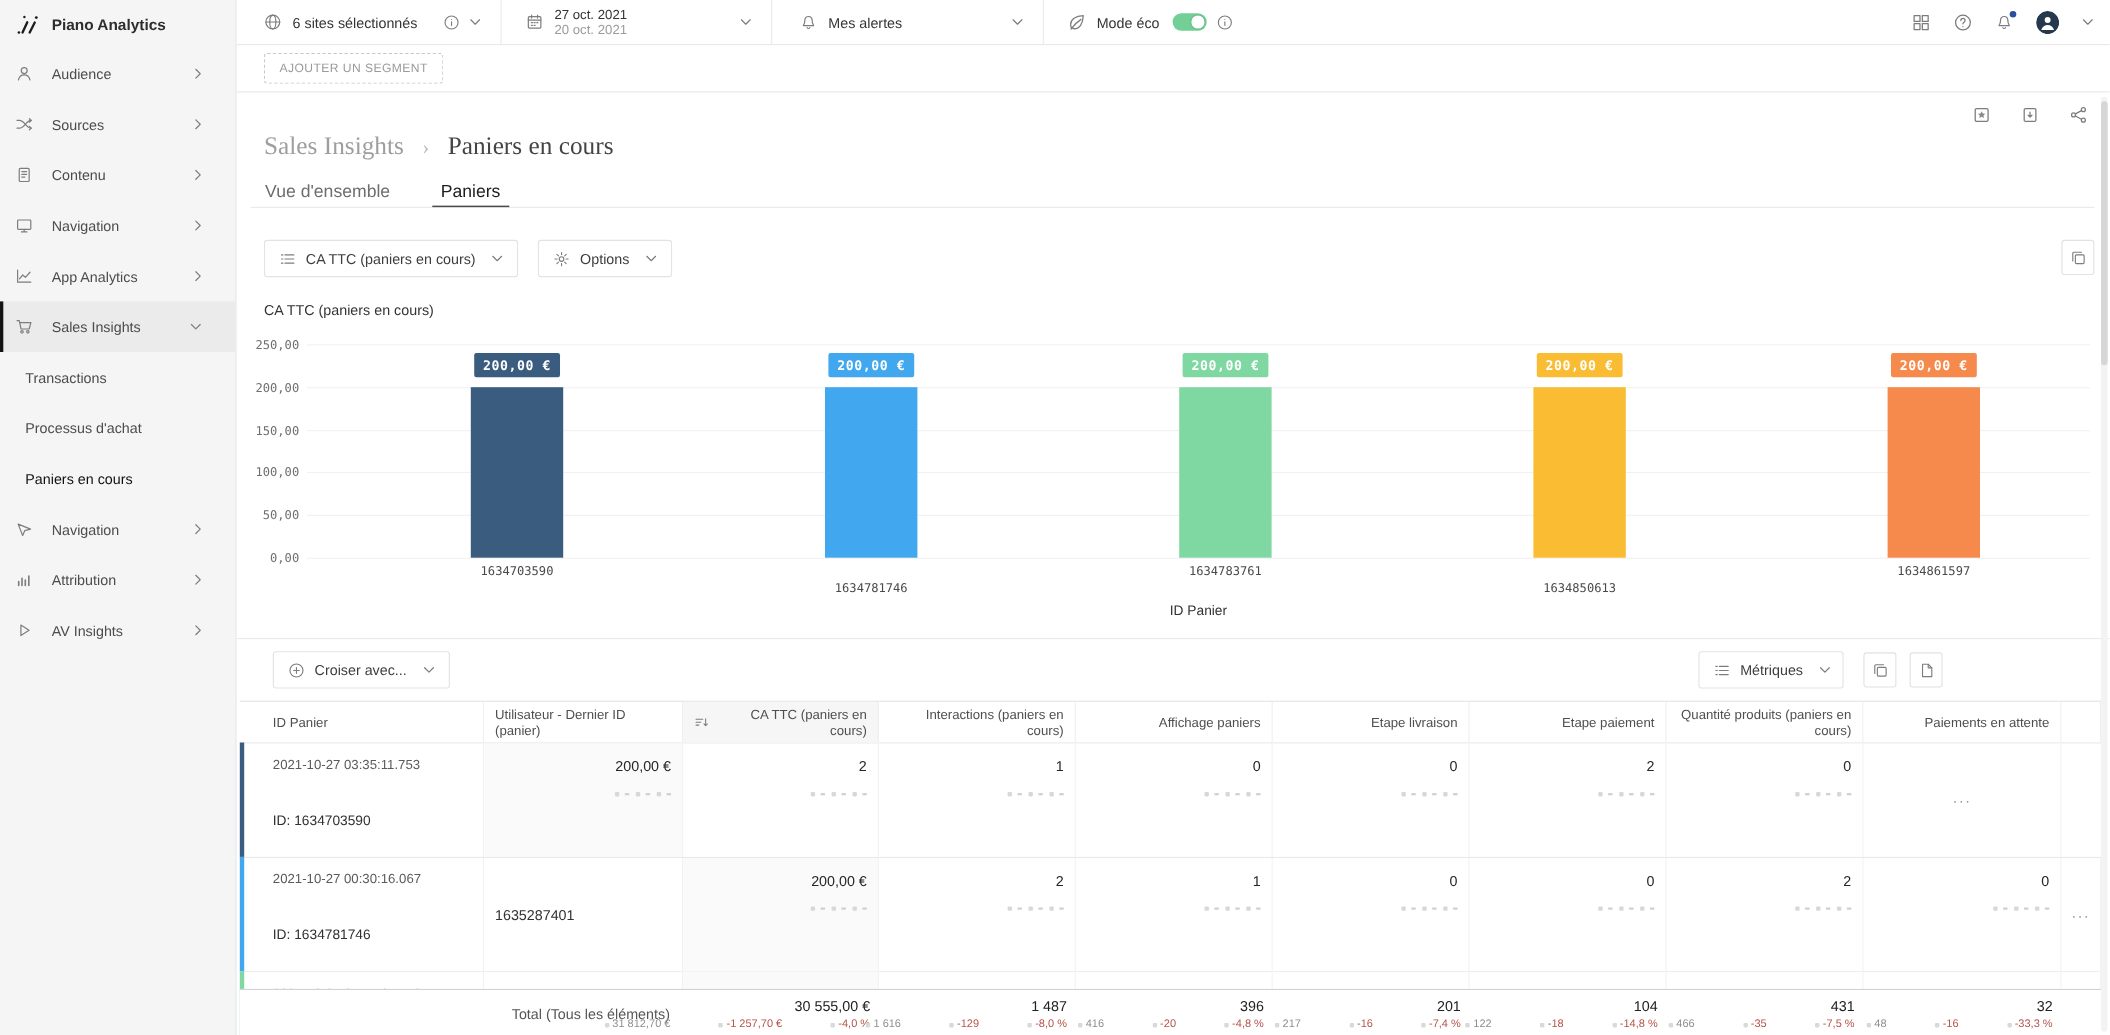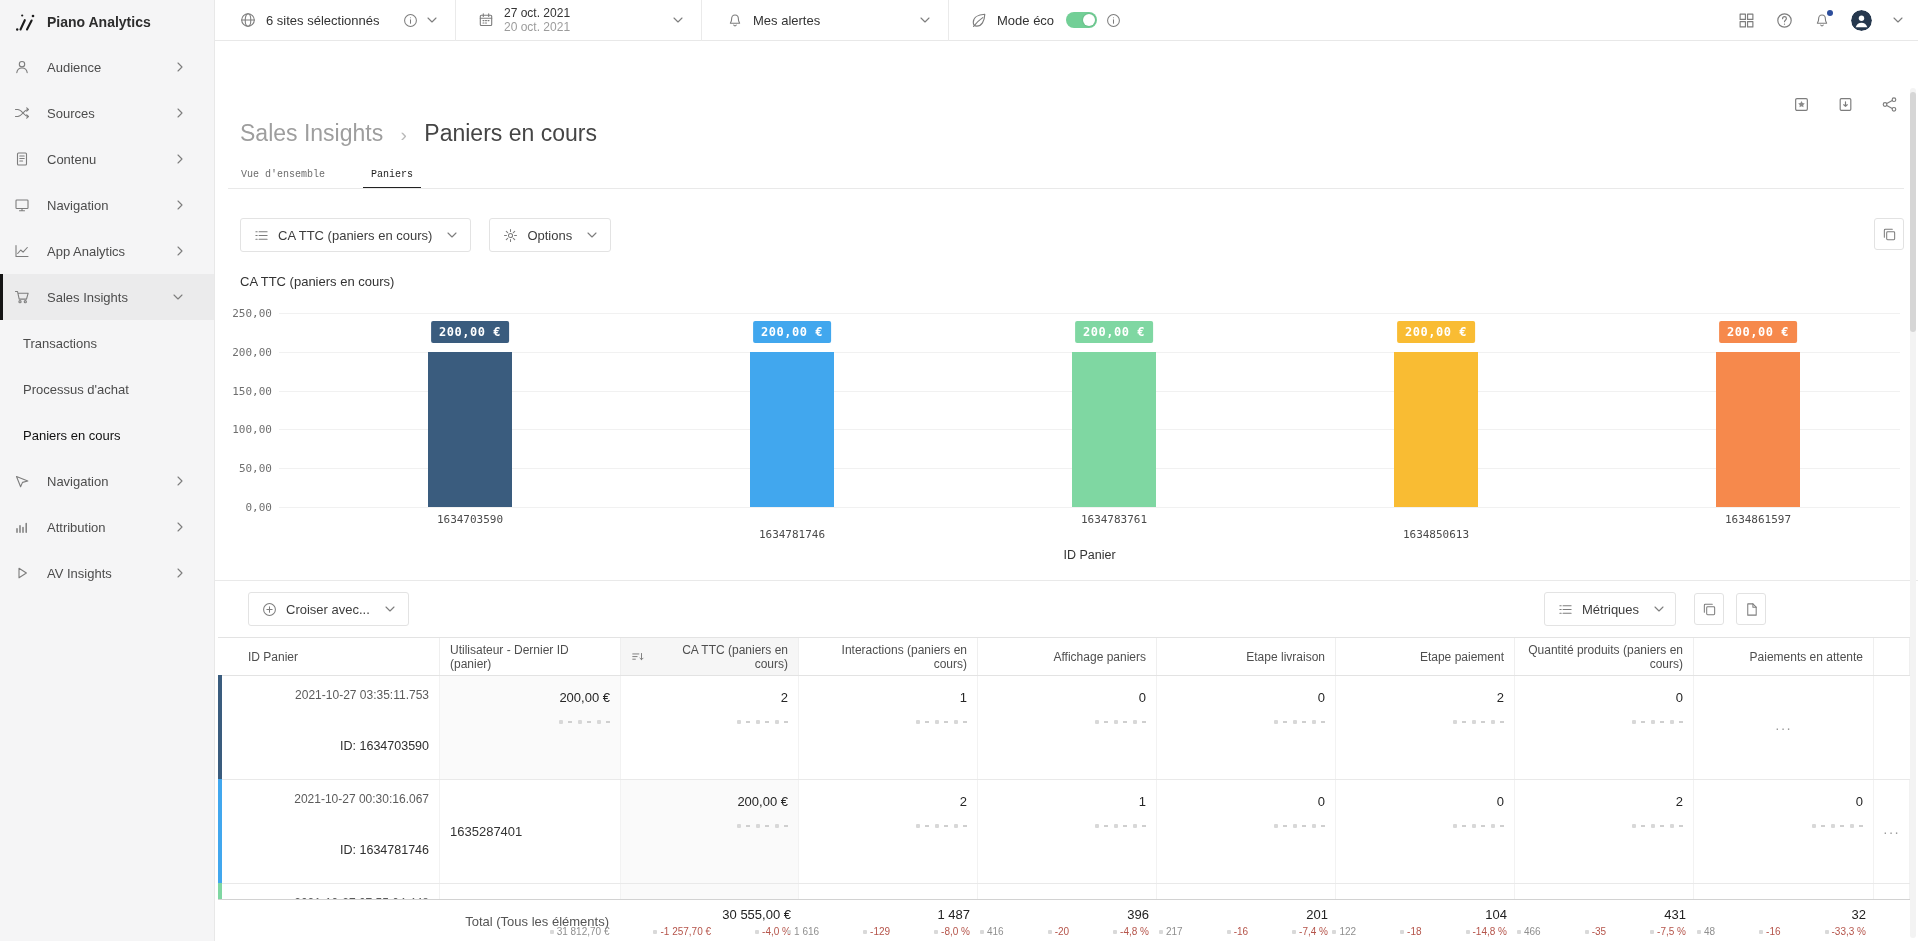--- a/index.html
+++ b/index.html
@@ -47,26 +47,26 @@
   
   .segmentbar { position:absolute; left:215px; top:41px; width:1703px; height:43px;
                 background:#fff; border-bottom:1px solid #e8e8e8; display:flex; align-items:center; z-index:3; }
   .seg-btn { margin-left:25px; border:1px dashed #c9c9c9; border-radius:3px; background:#fff;
              color:#9a9a9a; font-size:11px; letter-spacing:.4px; padding:7px 13px; cursor:pointer;
              font-family:"Liberation Sans", sans-serif; }
 
   
   .main { position:absolute; left:215px; top:84px; width:1703px; height:857px; background:#fff; }
   .page-actions { position:absolute; top:12px; right:20px; display:flex; gap:27px; }
-  .crumbs { position:absolute; left:25px; top:36px; font-size:23px; }
+  .crumbs { position:absolute; left:25px; top:36px; font-size:23px;font-family:Liberation Serif, serif; }
   .crumb-section { color:#9e9e9e; }
   .crumb-sep { color:#b9b9b9; margin:0 11px; font-size:19px; }
   .crumb-page { color:#454545; }
   .tabs { position:absolute; left:18px; top:78px; height:27px; display:flex; }
-  .tab { padding:0 8px; margin-right:30px; line-height:25px; font-size:10px; color:#6d6d6d; cursor:pointer;font-family:Liberation Mono, monospace; }
+  .tab { padding:0 8px; margin-right:30px; line-height:25px; font-size:16px; color:#6d6d6d; cursor:pointer; }
   .tab.active { color:#1d1d1d; border-bottom:2px solid #222; }
   .tabs-rule { position:absolute; left:13px; width:1676px; top:104px; height:1px; background:#e9e9e9; }
 
   .controls { position:absolute; left:25px; top:134px; display:flex; gap:18px; }
   .dd-btn { height:34px; display:flex; align-items:center; gap:9px; padding:0 13px;
             border:1px solid #e3e3e3; border-radius:3px; background:#fff; font-size:13px; color:#3d3d3d;
             cursor:pointer; font-family:"Liberation Sans", sans-serif; }
   .dd-btn .chev { margin-left:6px; }
   .ctrl-right { position:absolute; right:14px; top:134px; }
   .icon-btn { width:30px; height:32px; border:1px solid #e2e2e2; border-radius:3px; background:#fff;
@@ -101,21 +101,21 @@
   .table { position:absolute; left:3px; top:553px; width:1692px; }
   .t-head { border-top:1px solid #e3e3e3; border-bottom:1px solid #e3e3e3; height:39px; background:#fff; }
   .th { display:flex; align-items:center; padding:2px 10px; font-size:12px; color:#4f4f4f;
         border-right:1px solid #efefef; line-height:14px; cursor:pointer; }
   .th.c0 { padding-left:30px; }
   .th.num { justify-content:flex-end; text-align:right; }
   .th.hl { background:#f6f6f6; }
   .th .ic { margin-right:7px; flex:none; }
   .t-row { position:relative; height:104px; border-bottom:1px solid #e9e9e9; background:#fff; }
   .accent { position:absolute; left:0; top:-1px; bottom:0; width:4px; }
-  .td { border-right:1px solid #f2f2f2; padding:12px 10px 0 10px; overflow:hidden;text-align:right; }
+  .td { border-right:1px solid #f2f2f2; padding:12px 10px 0 10px; overflow:hidden; }
   .td.c0 { padding-left:30px; }
   .td.mid { display:flex; align-items:center; padding-top:0; font-size:13px; color:#333; }
   .td.num { text-align:right; }
   .td.hl { background:#fafafa; }
   .t-date { font-size:12px; color:#5b5b5b; display:block; }
   .t-id { font-size:12.5px; color:#2f2f2f; display:block; margin-top:37px; }
   .val { font-size:13px; color:#262626; }
   .dots { margin-top:14px; display:flex; justify-content:flex-end; align-items:center; }
   .sq { width:4px; height:4px; background:#d8d8d8; border-radius:1px; margin-left:6px; }
   .dsh { width:4px; height:2px; background:#cfcfcf; margin-left:5px; }
@@ -415,20 +415,23 @@
             </svg>
           </span></span>
       <span class="ic">
           <svg width="10" height="6" viewBox="0 0 10 6" fill="none" stroke="#7d7d7d" stroke-width="1.1" stroke-linecap="round" stroke-linejoin="round">
             <path d="M1 1l4 4 4-4"></path>
           </svg>
         </span>
     </div>
   </header>
 
+  <div class="segmentbar">
+    <button class="seg-btn">AJOUTER UN SEGMENT</button>
+  </div>
 
   <main class="main">
     <div class="page-actions">
       <span class="ic">
           <svg width="17" height="17" viewBox="0 0 16 16" fill="none" stroke="#7d7d7d" stroke-width="1.1" stroke-linecap="round" stroke-linejoin="round">
             <rect x="2.5" y="2.5" width="11" height="11" rx="1.2"></rect>
             <path d="M8 4.8l1 1.9 2.1.3-1.5 1.5.3 2.1L8 9.6l-1.9 1 .3-2.1-1.5-1.5 2.1-.3z" fill="#8a8a8a" stroke="none"></path>
           </svg>
         </span>
       <span class="ic">

